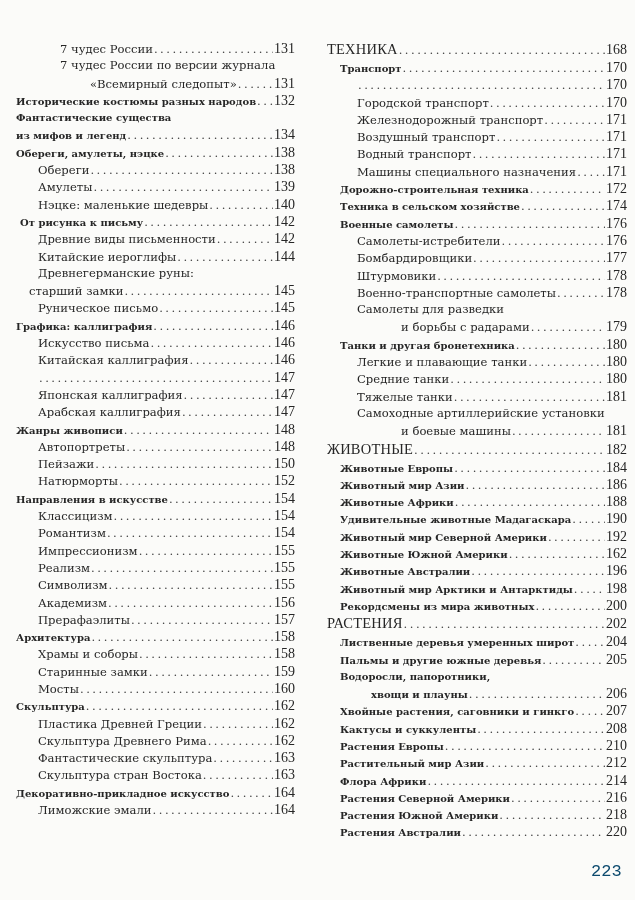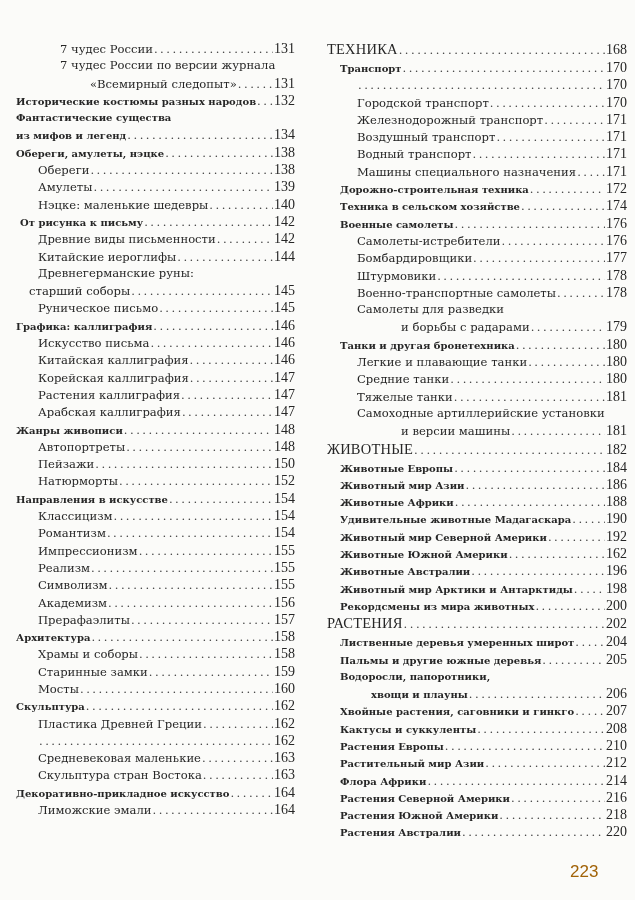--- a/index.html
+++ b/index.html
@@ -33,22 +33,22 @@
   .lvl-1 .title { font-weight: bold; font-size: 10px; }
   .lvl-2 .title { font-weight: normal; }
   .ind-0 { padding-left: 0; }
   .ind-1 { padding-left: 13px; }
   .ind-2 { padding-left: 22px; }
   .ind-3 { padding-left: 30px; }
   .ind-4 { padding-left: 44px; }
   .ind-5 { padding-left: 74px; }
   .ind-6 { padding-left: 4px; }
   #page-number {
-    position: absolute; left: 570px; top: 862px;
-    font-family: Liberation Sans, sans-serif; font-size: 17px; color: #a16207;
+    position: absolute; left: 591px; top: 862px;
+    font-family: Liberation Mono, monospace; font-size: 17px; color: #0c4a6e;
   }
 </style>
 </head>
 <body>
 
 <div id="col-left" class="col">
     <div class="entry lvl-2 ind-4">
       <span class="title">7 чудес России</span>
       <span class="leader"></span>
       <span class="page">131</span>
@@ -106,21 +106,21 @@
     </div>
     <div class="entry lvl-2 ind-2">
       <span class="title">Китайские иероглифы</span>
       <span class="leader"></span>
       <span class="page">144</span>
     </div>
     <div class="entry lvl-2 ind-2 wrapfirst">
       <span class="title">Древнегерманские руны:</span>
     </div>
     <div class="entry lvl-2 ind-1">
-      <span class="title">старший соборы</span>
+      <span class="title">старший замки</span>
       <span class="leader"></span>
       <span class="page">145</span>
     </div>
     <div class="entry lvl-2 ind-2">
       <span class="title">Руническое письмо</span>
       <span class="leader"></span>
       <span class="page">145</span>
     </div>
     <div class="entry lvl-1 ind-0">
       <span class="title">Графика: каллиграфия</span>
@@ -131,26 +131,25 @@
       <span class="title">Искусство письма</span>
       <span class="leader"></span>
       <span class="page">146</span>
     </div>
     <div class="entry lvl-2 ind-2">
       <span class="title">Китайская каллиграфия</span>
       <span class="leader"></span>
       <span class="page">146</span>
     </div>
     <div class="entry lvl-2 ind-2">
-      <span class="title">Корейская каллиграфия</span>
       <span class="leader"></span>
       <span class="page">147</span>
     </div>
     <div class="entry lvl-2 ind-2">
-      <span class="title">Растения каллиграфия</span>
+      <span class="title">Японская каллиграфия</span>
       <span class="leader"></span>
       <span class="page">147</span>
     </div>
     <div class="entry lvl-2 ind-2">
       <span class="title">Арабская каллиграфия</span>
       <span class="leader"></span>
       <span class="page">147</span>
     </div>
     <div class="entry lvl-1 ind-0">
       <span class="title">Жанры живописи</span>
@@ -236,25 +235,26 @@
       <span class="title">Скульптура</span>
       <span class="leader"></span>
       <span class="page">162</span>
     </div>
     <div class="entry lvl-2 ind-2">
       <span class="title">Пластика Древней Греции</span>
       <span class="leader"></span>
       <span class="page">162</span>
     </div>
     <div class="entry lvl-2 ind-2">
+      <span class="title">Скульптура Древнего Рима</span>
       <span class="leader"></span>
       <span class="page">162</span>
     </div>
     <div class="entry lvl-2 ind-2">
-      <span class="title">Средневековая маленькие</span>
+      <span class="title">Фантастические скульптура</span>
       <span class="leader"></span>
       <span class="page">163</span>
     </div>
     <div class="entry lvl-2 ind-2">
       <span class="title">Скульптура стран Востока</span>
       <span class="leader"></span>
       <span class="page">163</span>
     </div>
     <div class="entry lvl-1 ind-0">
       <span class="title">Декоративно-прикладное искусство</span>
@@ -367,21 +367,21 @@
     </div>
     <div class="entry lvl-2 ind-3">
       <span class="title">Тяжелые танки</span>
       <span class="leader"></span>
       <span class="page">181</span>
     </div>
     <div class="entry lvl-2 ind-3 wrapfirst">
       <span class="title">Самоходные артиллерийские установки</span>
     </div>
     <div class="entry lvl-2 ind-5">
-      <span class="title">и версии машины</span>
+      <span class="title">и боевые машины</span>
       <span class="leader"></span>
       <span class="page">181</span>
     </div>
     <div class="entry lvl-0 ind-0">
       <span class="title">ЖИВОТНЫЕ</span>
       <span class="leader"></span>
       <span class="page">182</span>
     </div>
     <div class="entry lvl-1 ind-1">
       <span class="title">Животные Европы</span>

